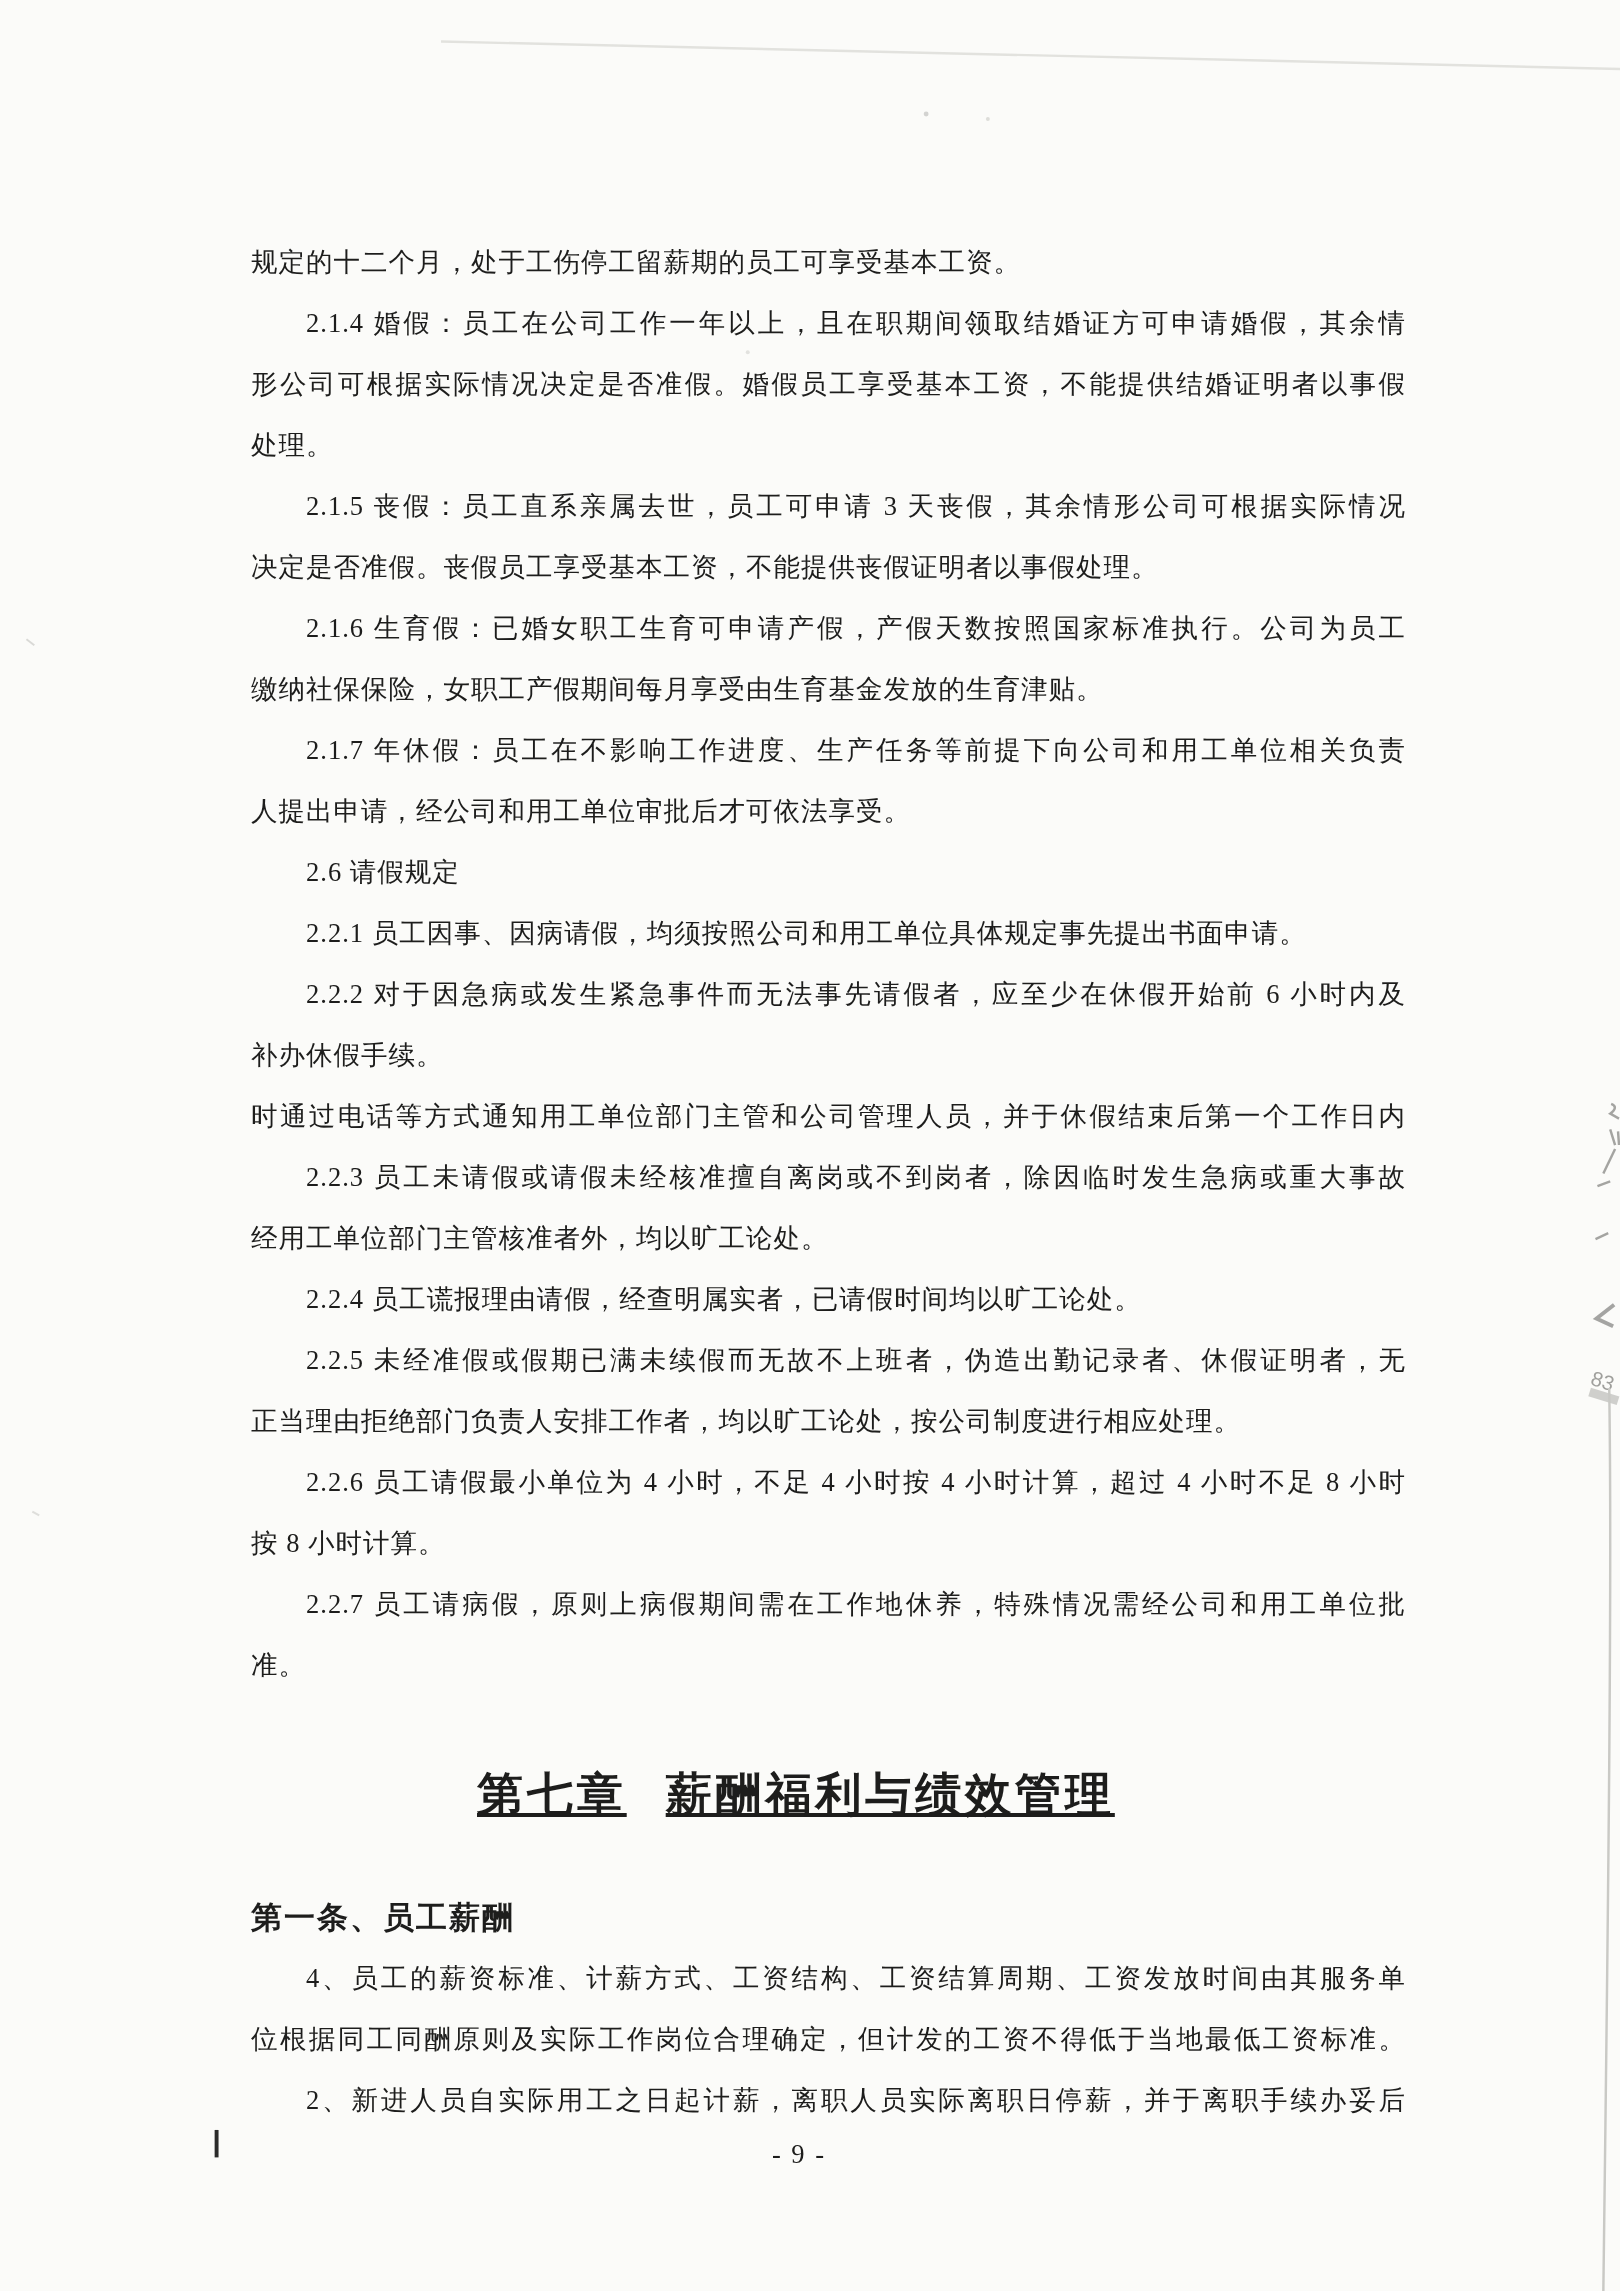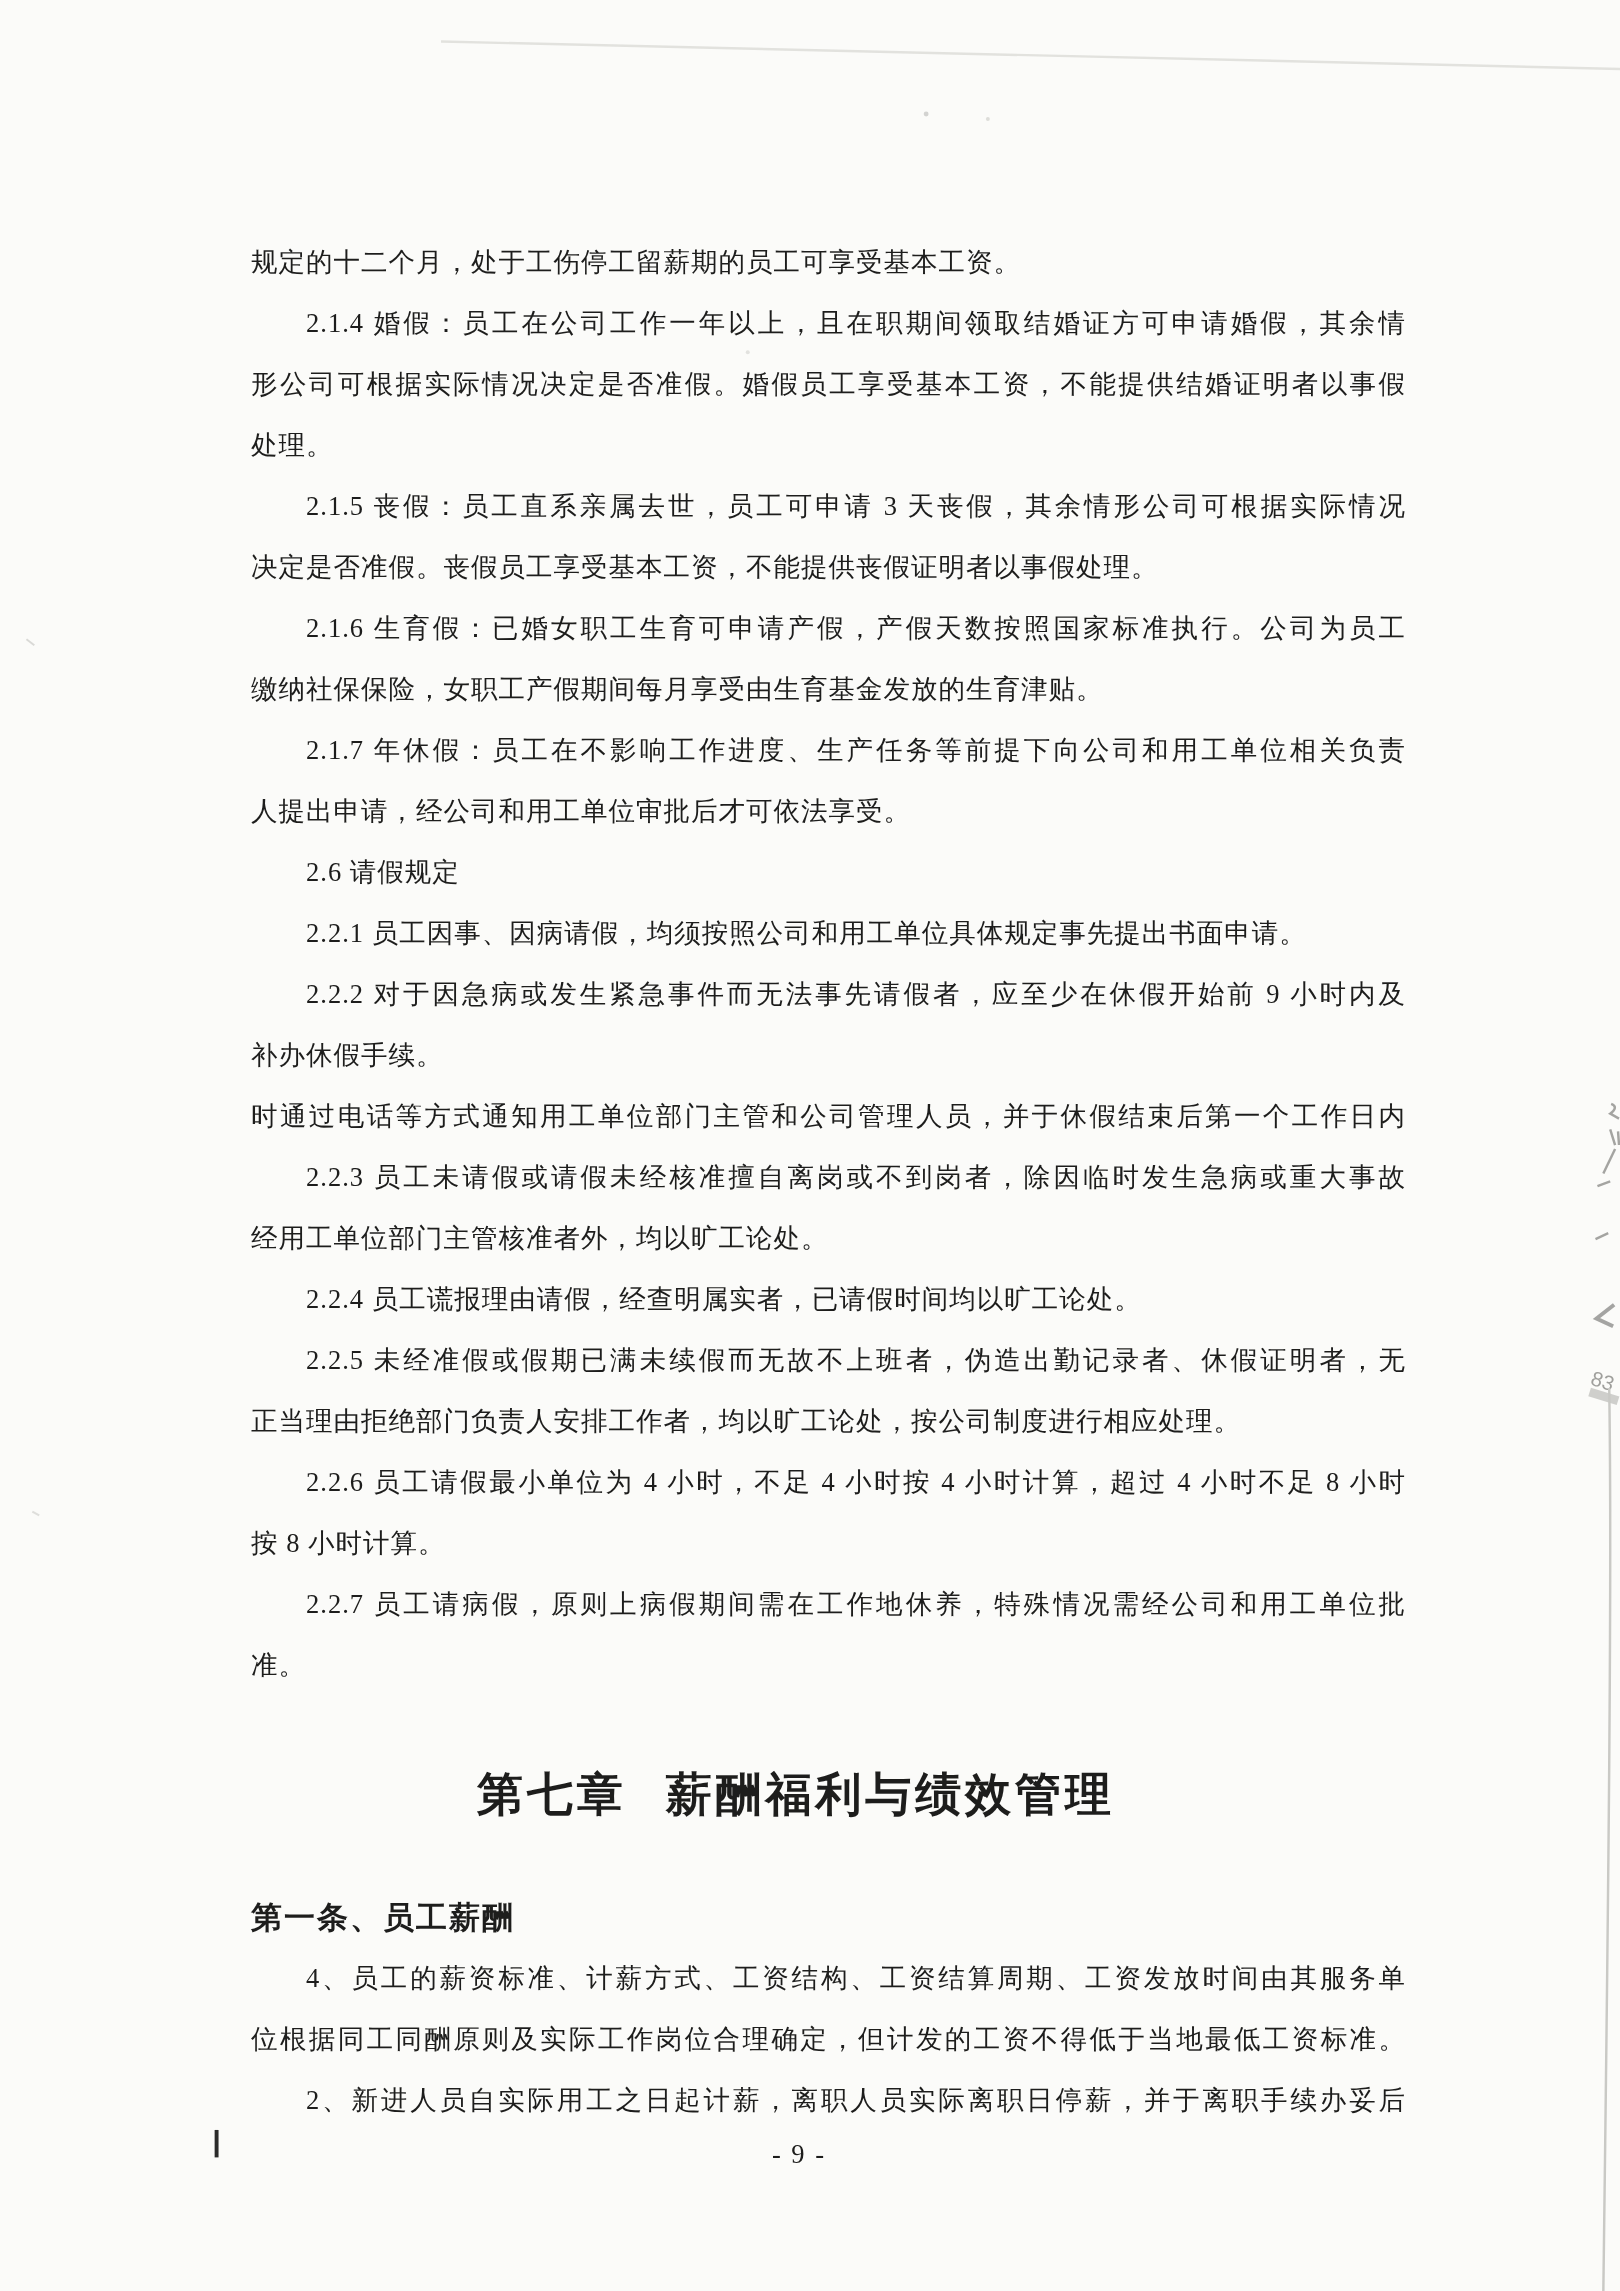--- a/index.html
+++ b/index.html
@@ -133,35 +133,35 @@
         <div class="line fill">形公司可根据实际情况决定是否准假。婚假员工享受基本工资，不能提供结婚证明者以事假</div>
         <div class="line">处理。</div>
         <div class="line ind fill">2.1.5 丧假：员工直系亲属去世，员工可申请 3 天丧假，其余情形公司可根据实际情况</div>
         <div class="line">决定是否准假。丧假员工享受基本工资，不能提供丧假证明者以事假处理。</div>
         <div class="line ind fill">2.1.6 生育假：已婚女职工生育可申请产假，产假天数按照国家标准执行。公司为员工</div>
         <div class="line">缴纳社保保险，女职工产假期间每月享受由生育基金发放的生育津贴。</div>
         <div class="line ind fill">2.1.7 年休假：员工在不影响工作进度、生产任务等前提下向公司和用工单位相关负责</div>
         <div class="line">人提出申请，经公司和用工单位审批后才可依法享受。</div>
         <div class="line ind">2.6 请假规定</div>
         <div class="line ind">2.2.1 员工因事、因病请假，均须按照公司和用工单位具体规定事先提出书面申请。</div>
-        <div class="line ind fill">2.2.2 对于因急病或发生紧急事件而无法事先请假者，应至少在休假开始前 9 小时内及</div>
+        <div class="line ind fill">2.2.2 对于因急病或发生紧急事件而无法事先请假者，应至少在休假开始前 6 小时内及</div>
         <div class="line">补办休假手续。</div>
         <div class="line fill">时通过电话等方式通知用工单位部门主管和公司管理人员，并于休假结束后第一个工作日内</div>
         <div class="line ind fill">2.2.3 员工未请假或请假未经核准擅自离岗或不到岗者，除因临时发生急病或重大事故</div>
         <div class="line">经用工单位部门主管核准者外，均以旷工论处。</div>
         <div class="line ind">2.2.4 员工谎报理由请假，经查明属实者，已请假时间均以旷工论处。</div>
         <div class="line ind fill">2.2.5 未经准假或假期已满未续假而无故不上班者，伪造出勤记录者、休假证明者，无</div>
         <div class="line">正当理由拒绝部门负责人安排工作者，均以旷工论处，按公司制度进行相应处理。</div>
         <div class="line ind fill">2.2.6 员工请假最小单位为 4 小时，不足 4 小时按 4 小时计算，超过 4 小时不足 8 小时</div>
         <div class="line">按 8 小时计算。</div>
         <div class="line ind fill">2.2.7 员工请病假，原则上病假期间需在工作地休养，特殊情况需经公司和用工单位批</div>
         <div class="line">准。</div>
       </div>
 
-    <h1 class="chapter-heading" style="margin-bottom:0;">
+    <h1 class="chapter-heading" style="margin-bottom:0;text-decoration:underline;">
       <span class="chapter-label">第七章</span><span>薪酬福利与绩效管理</span>
     </h1>
 
     <h2 class="section-heading" style="margin-bottom:0;">第一条、员工薪酬</h2>
 
     <div>
         <div class="line ind fill">4、员工的薪资标准、计薪方式、工资结构、工资结算周期、工资发放时间由其服务单</div>
         <div class="line fill">位根据同工同酬原则及实际工作岗位合理确定，但计发的工资不得低于当地最低工资标准。</div>
         <div class="line ind fill">2、新进人员自实际用工之日起计薪，离职人员实际离职日停薪，并于离职手续办妥后</div>
       </div>

